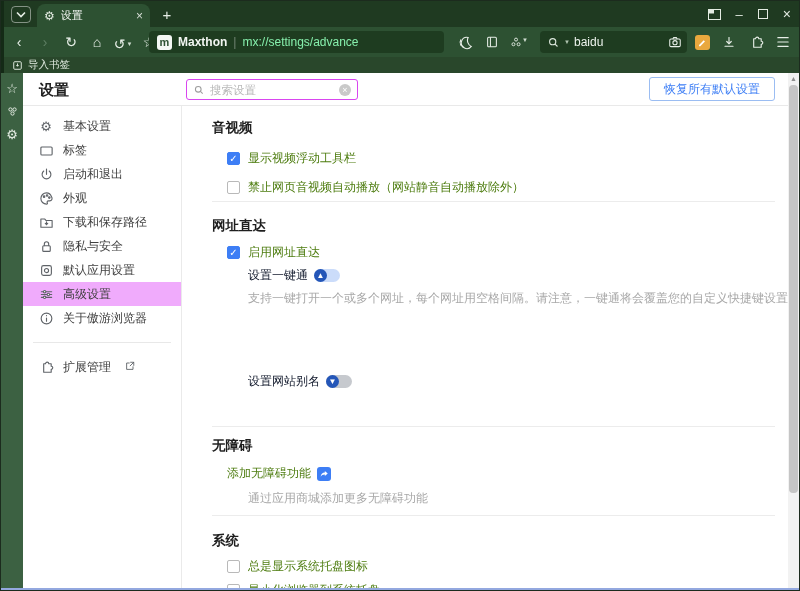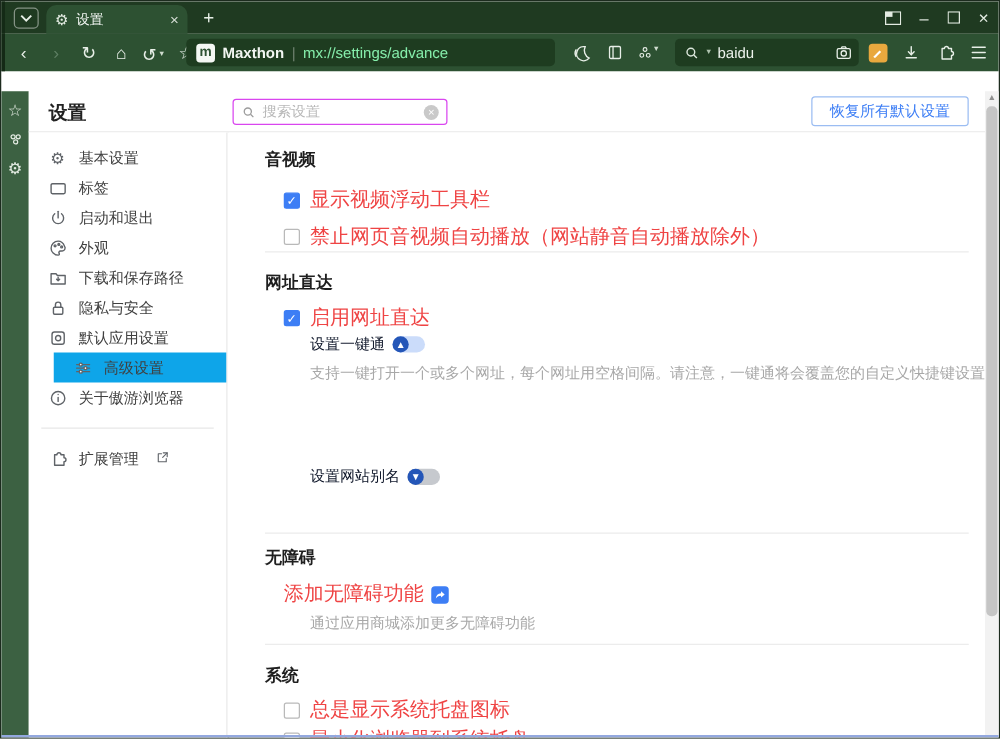--- a/index.html
+++ b/index.html
@@ -64,36 +64,36 @@
                              font-family:"Liberation Sans", sans-serif; }
   .search-input-wrap input::placeholder { color:#B8B8B8; }
   .clear-ic { width:12px; height:12px; border-radius:50%; background:#C9C9C9; color:#fff; font-size:9px; line-height:12px;
               text-align:center; cursor:pointer; }
   .reset-btn { position:absolute; right:13px; top:4px; height:24px; padding:0 14px; border:1px solid #9BBDF2; border-radius:3px;
                background:#fff; color:#3D7EF5; font-size:12px; line-height:22px; cursor:pointer; }
 
   
   .sidebar { position:absolute; left:22px; top:105px; width:159px; bottom:0; background:#fff; border-right:1px solid #EAEAEA; padding-top:8px; }
   .side-item { height:24px; display:flex; align-items:center; gap:9px; padding-left:15px; font-size:12px; color:#404040; cursor:pointer; }
-  .side-item.selected { background:#0ea5e9;margin-left:20px; }
+  .side-item.selected { background:#f0abfc; }
   .side-item .s-ic { width:16px; height:16px; display:flex; align-items:center; justify-content:center; color:#5F6368; font-size:13px; }
   .side-item svg { stroke:#5F6368; fill:none; stroke-width:1.2; stroke-linecap:round; stroke-linejoin:round; }
   .side-div { height:1px; background:#E8E8E8; margin:12px 10px 12px 10px; }
   .ext-link-ic { margin-left:4px; }
 
   
   .content { position:absolute; left:182px; top:105px; right:11px; bottom:0; background:#fff; }
   .sec-title { position:absolute; left:29px; font-size:13.5px; font-weight:bold; color:#1F1F1F; }
   .divider { position:absolute; left:29px; width:563px; height:1px; background:#ECECEC; }
   .cb-row { position:absolute; left:44px; display:flex; align-items:center; gap:8px; }
   .cb { width:13px; height:13px; border:1px solid #B9B9B9; border-radius:2px; background:#fff; cursor:pointer;
         display:flex; align-items:center; justify-content:center; font-size:10px; color:#fff; }
   .cb.checked { background:#3D7EF5; border-color:#3D7EF5; }
   .cb.checked::after { content:"✓"; }
-  .cb-label { font-size:16px; color:#ef4444; }
+  .cb-label { font-size:12px; color:#4d7c0f; }
   .blue-link { color:#0f172a; font-size:12px; cursor:pointer; text-decoration:none; }
   .link-row { position:absolute; left:65px; display:flex; align-items:center; gap:6px; }
   .desc { position:absolute; left:65px; font-size:12px; color:#A8A8A8; }
   .toggle { width:26px; height:13px; border-radius:7px; position:relative; cursor:pointer; }
   .toggle.open { background:#CBDCFA; }
   .toggle.closed { background:#C6C9CE; }
   .toggle .knob { position:absolute; left:0; top:0; width:13px; height:13px; border-radius:50%; background:#2456B8;
                   color:#fff; font-size:8px; display:flex; align-items:center; justify-content:center; }
   .onekey-table { position:absolute; left:65px; width:394px; border:1px solid #E5E5E5; font-size:11px; color:#444; }
   .t-head { height:25px; background:#F0F0F0; display:flex; align-items:center; }
@@ -224,20 +224,27 @@
           </svg>
       </span>
       <span class="tb-ic">
         <svg width="14" height="12" viewBox="0 0 16 14" stroke="#E8EFE8" stroke-width="1.4" stroke-linecap="round">
             <path d="M2 2h12M2 7h12M2 12h12"></path>
           </svg>
       </span>
     </div>
   </div>
 
+  <div class="bookmarkbar">
+    <svg width="11" height="11" viewBox="0 0 16 16" fill="none" stroke="#E0EAE0" stroke-width="1.4">
+        <rect x="2.5" y="2.5" width="11" height="11" rx="1.5"></rect>
+        <path d="M8 5v4M6.3 7.4L8 9.1l1.7-1.7"></path>
+      </svg>
+    <span class="bm-label">导入书签</span>
+  </div>
 
   <div class="rail">
     <span class="rail-ic" style="top:5px">☆</span>
     <span class="rail-ic" style="top:28px">
       <svg width="13" height="13" viewBox="0 0 16 16" fill="none" stroke="#E3EBE2" stroke-width="1.2">
           <circle cx="5.5" cy="5.5" r="2"></circle>
           <circle cx="10.5" cy="5.5" r="2"></circle>
           <circle cx="8" cy="10.5" r="2"></circle>
         </svg>
     </span>

